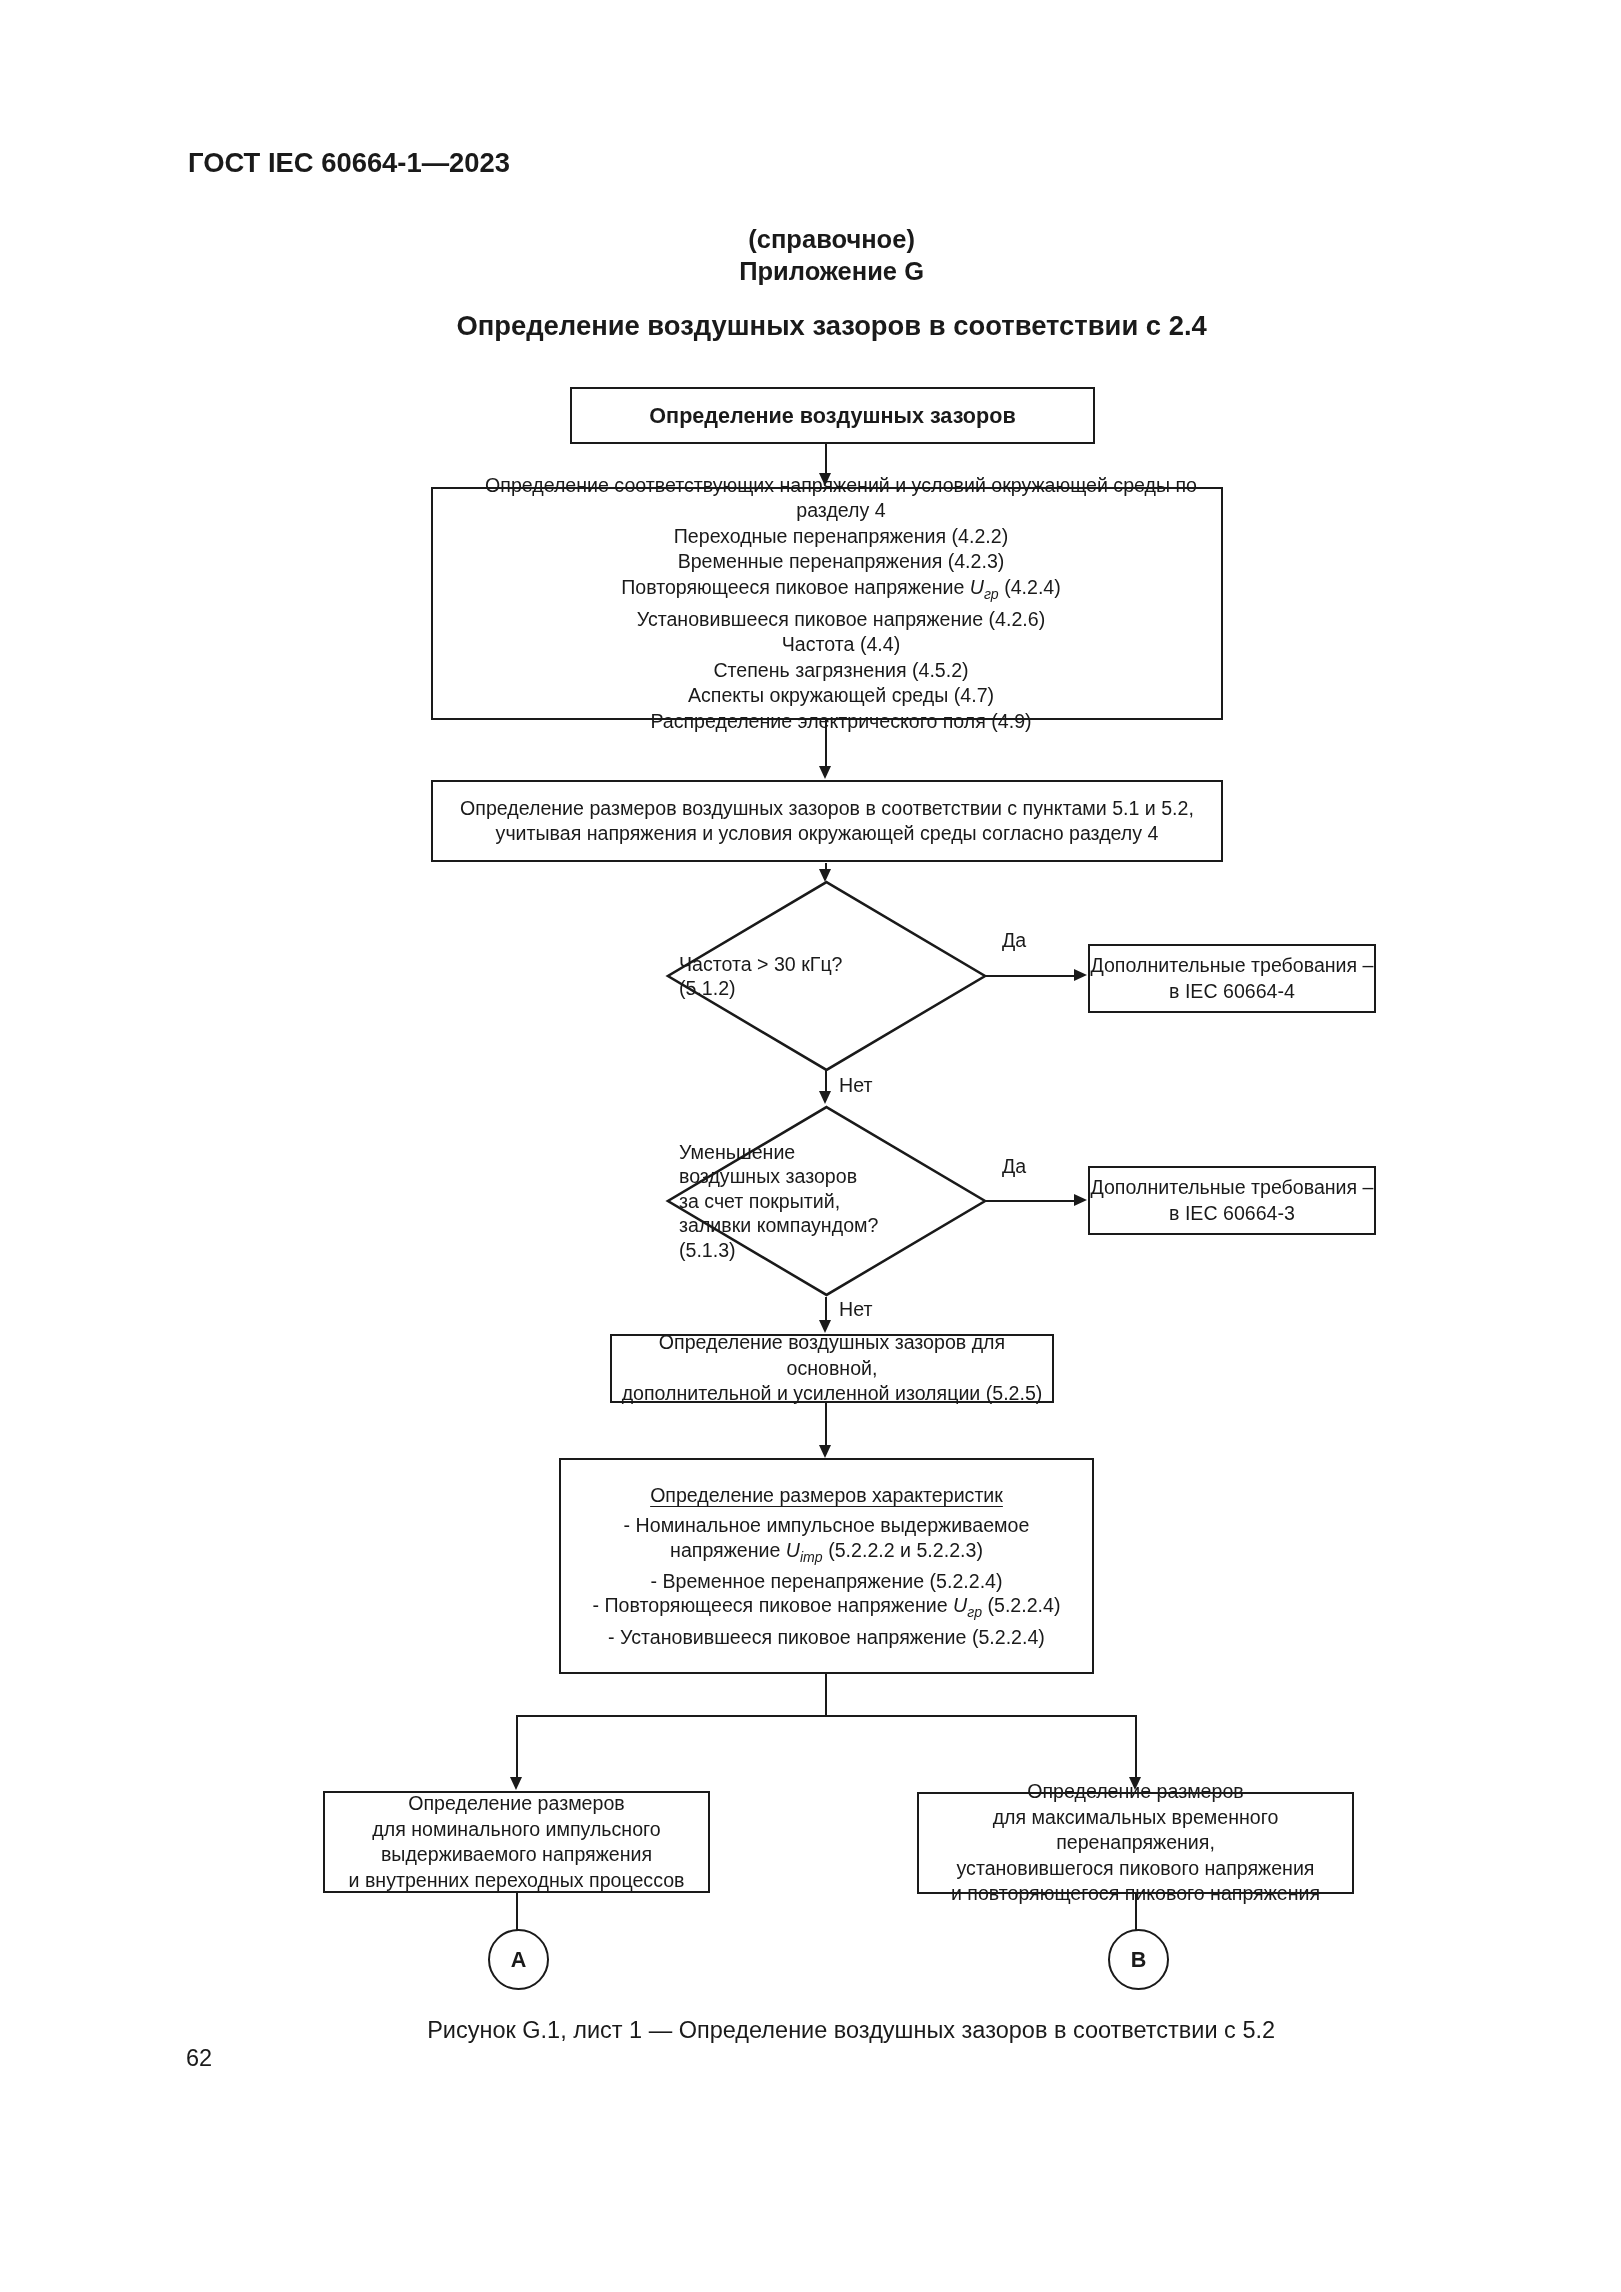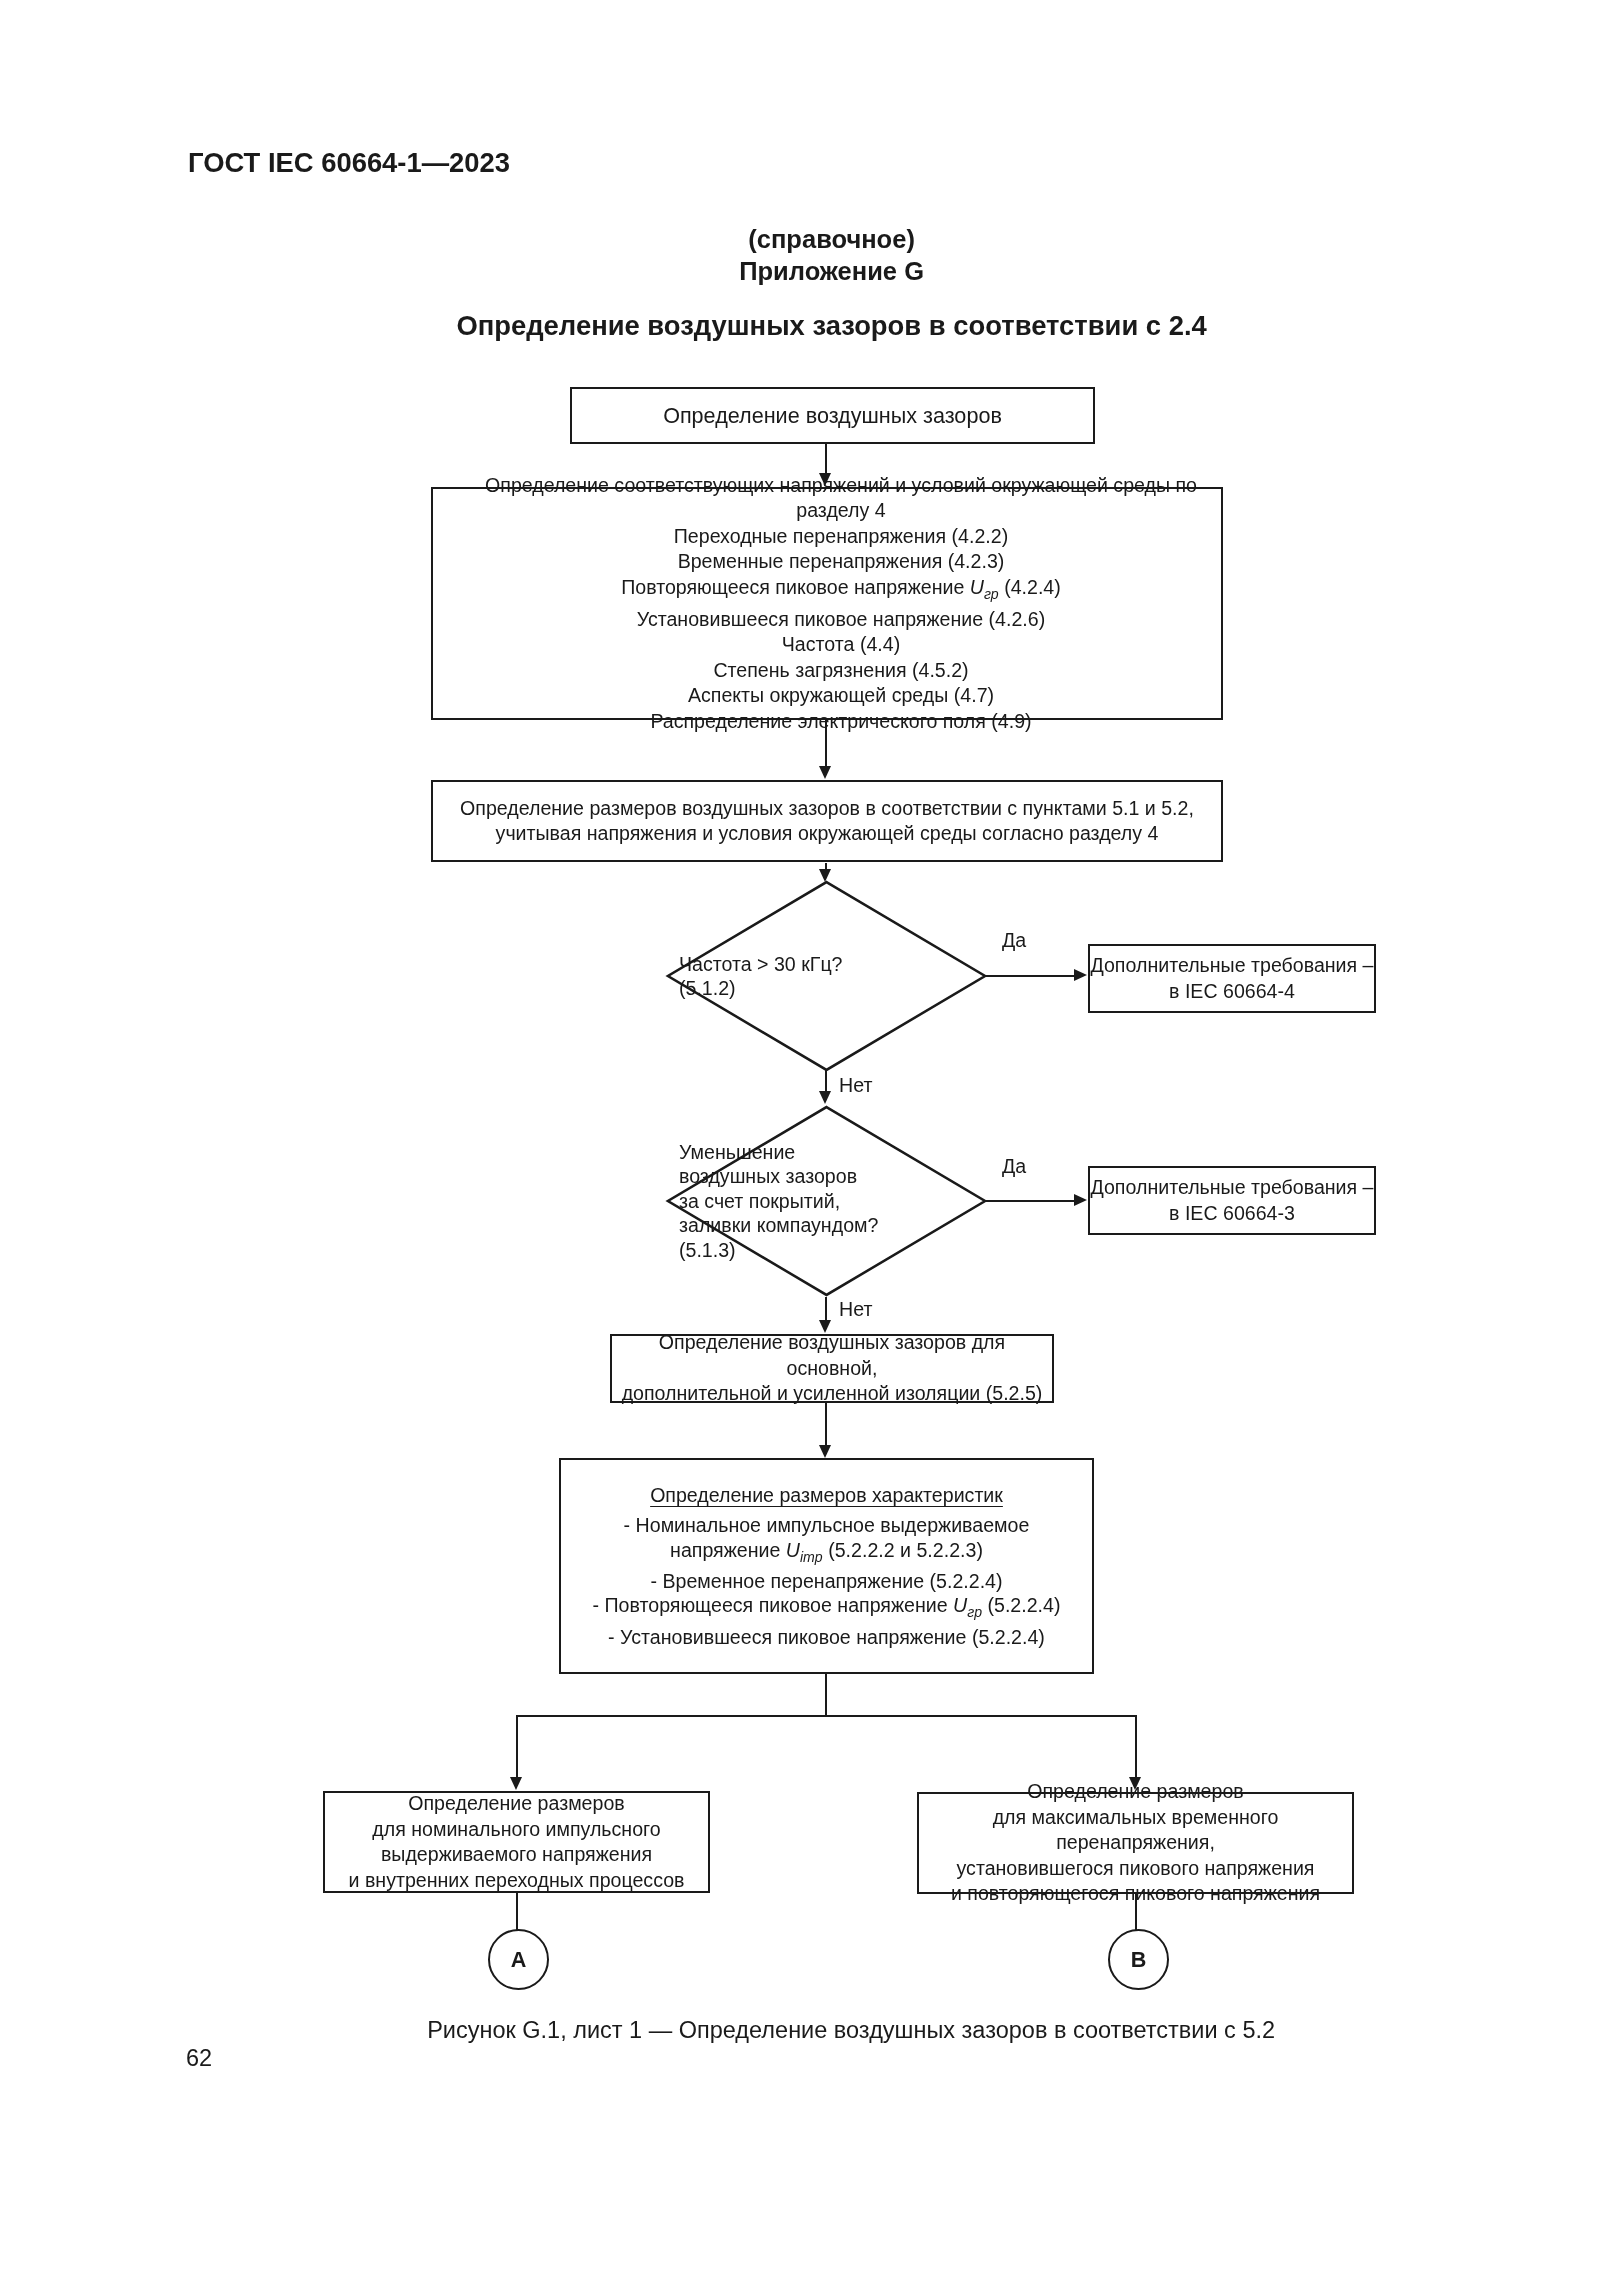--- a/index.html
+++ b/index.html
@@ -19,21 +19,21 @@
              font-size:27.4px;font-weight:bold;}
   .caption{left:19.6px;top:2017px;width:1621px;text-align:center;font-size:23.5px;}
   .page-num{left:165px;top:2045px;font-size:23.5px;}
 
   .fbox{
     position:absolute;box-sizing:border-box;
     border:2.9px solid #1a1a1a;background:#fff;
     display:flex;flex-direction:column;justify-content:center;
     text-align:center;font-size:19.6px;line-height:25.5px;
   }
-  .fbox.bold{font-weight:normal;font-size:21.6px;}
+  .fbox.bold{font-weight:bold;font-size:21.6px;}
 
   .vline{position:absolute;width:2px;background:#1a1a1a;}
   .hline{position:absolute;height:2px;background:#1a1a1a;}
   .arrow-down{position:absolute;width:0;height:0;
     border-left:6.9px solid transparent;border-right:6.9px solid transparent;
     border-top:13.7px solid #1a1a1a;}
   .arrow-right{position:absolute;width:0;height:0;
     border-top:6.9px solid transparent;border-bottom:6.9px solid transparent;
     border-left:13.7px solid #1a1a1a;}
 

